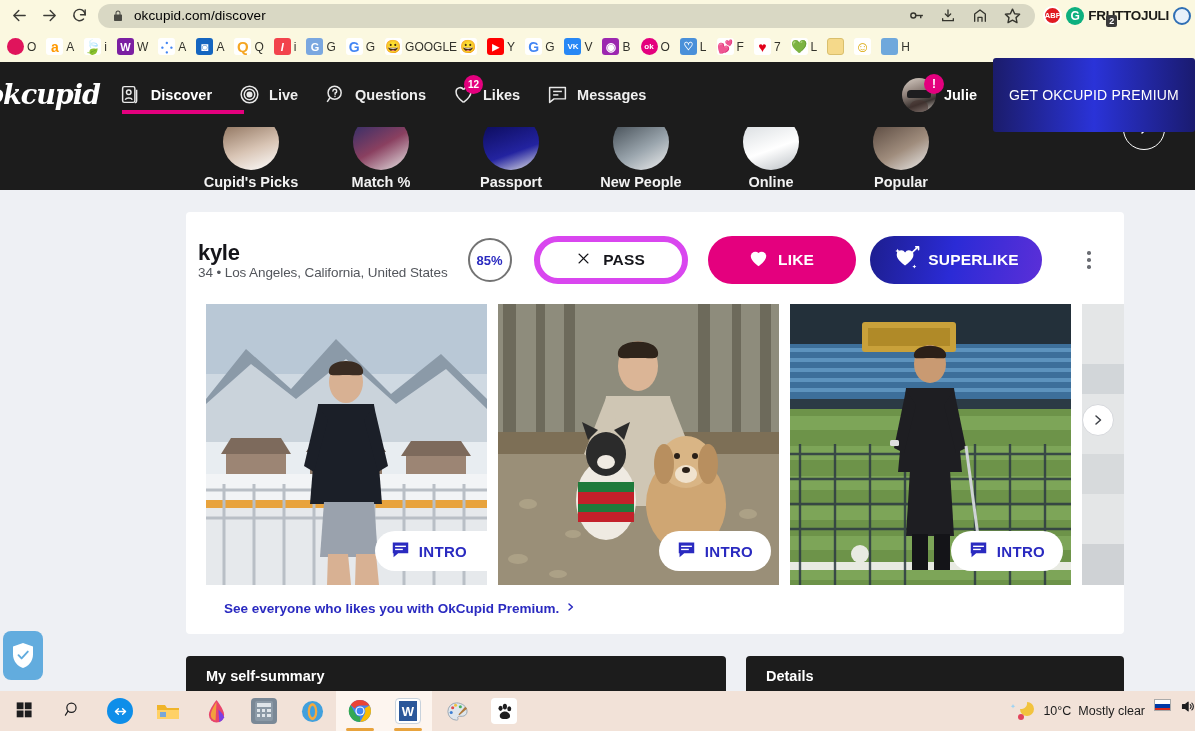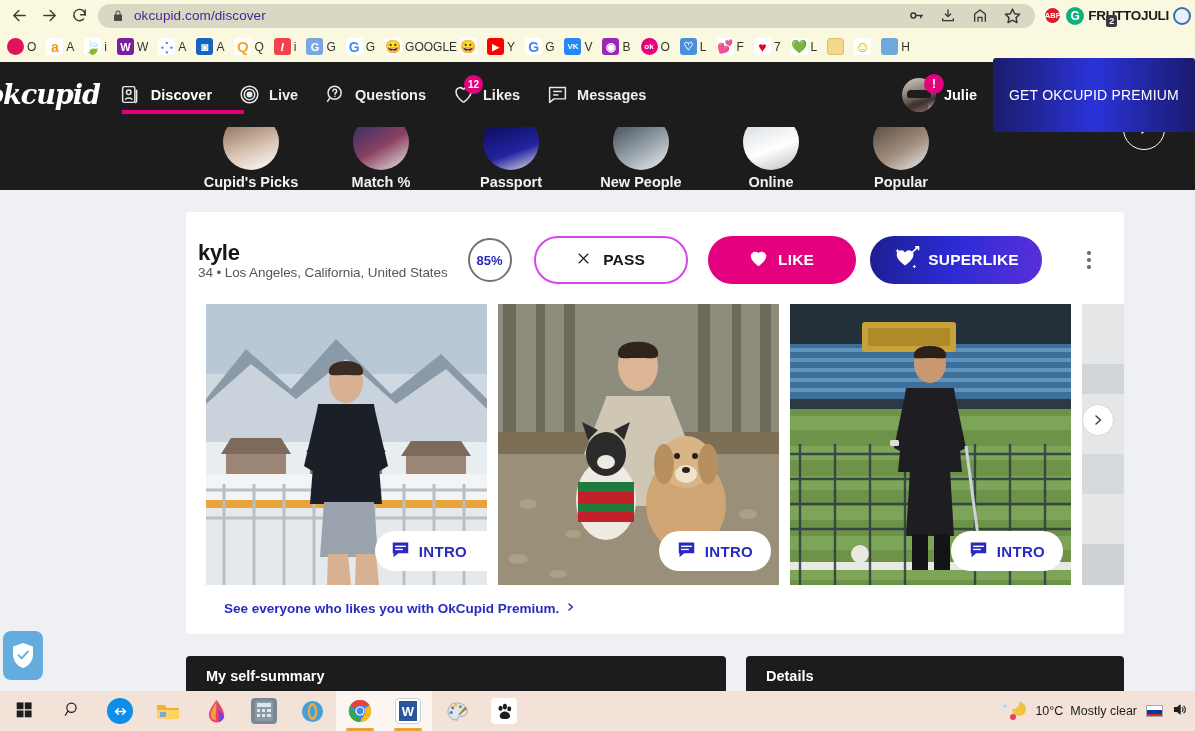--- a/index.html
+++ b/index.html
@@ -24,21 +24,21 @@
   .nav-btn.back { margin-left: 4px; }
   .reload { font-size: 16px; }
   .omnibox {
     flex: 1; height: 24px; margin: 0 8px 0 4px;
     background: #d9d8c4; border-radius: 13px;
     display: flex; align-items: center; padding: 0 6px;
     position: relative;
   }
   .lock-ic { width: 16px; height: 16px; display:flex; align-items:center; justify-content:center; margin: 0 8px 0 6px; }
   .lock-ic svg { display:block; }
-  .url-text { font-size: 13.5px; color: #4c1d95; letter-spacing: .1px; }
+  .url-text { font-size: 13.5px; color: #000000; letter-spacing: .1px; }
   .omni-actions { margin-left: auto; display: flex; align-items: center; gap: 14px; padding-right: 8px; }
   .omni-actions .oi { width: 18px; height: 18px; color: #35352e; display:flex; align-items:center; justify-content:center; }
   .ext-area { display: flex; align-items: center; gap: 4px; padding-right: 4px; flex: none; }
   .abp {
     width: 19px; height: 19px; border-radius: 50%; background: #e11b22;
     color: #fff; font-size: 7.5px; font-weight: bold; display: flex;
     align-items: center; justify-content: center; border: 2px solid #fff;
   }
   .gram {
     width: 18px; height: 18px; border-radius: 50%;
@@ -158,21 +158,21 @@
   .name-block { flex: none; }
   .pname { font-size: 22px; font-weight: bold; color: #15151a; line-height: 1.15; letter-spacing: -.3px; }
   .pmeta { font-size: 13.5px; color: #53565c; margin-top: 0; letter-spacing: -.1px; }
   .match-circle {
     width: 44px; height: 44px; border-radius: 50%; border: 2px solid #737373;
     display: flex; align-items: center; justify-content: center;
     font-size: 13px; font-weight: bold; color: #2a2ac0; margin-left: 20px; flex: none;
   }
   .pass-btn {
     margin-left: 22px; height: 48px; min-width: 154px;
-    border: 2px solid #d946ef; border-radius: 26px; background: #fff;
+    border: 6px solid #d946ef; border-radius: 26px; background: #fff;
     display: flex; align-items: center; justify-content: center; gap: 12px;
     font-size: 15.5px; font-weight: bold; color: #15151a; cursor: pointer; letter-spacing: .2px;
   }
   .like-btn {
     margin-left: 20px; height: 48px; min-width: 148px;
     border: none; border-radius: 26px; background: #e4007e; color: #fff;
     display: flex; align-items: center; justify-content: center; gap: 10px;
     font-size: 15.5px; font-weight: bold; cursor: pointer; letter-spacing: .2px;
   }
   .superlike-btn {
@@ -237,21 +237,21 @@
   .tb-item {
     width: 48px; height: 40px; display: flex; align-items: center; justify-content: center;
     position: relative; flex: none;
   }
   .tb-item.on { background: #fdf5ef; }
   .tb-item.on::after {
     content: ""; position: absolute; left: 10px; right: 10px; bottom: 0; height: 3px;
     background: #e8a33d; border-radius: 2px;
   }
   .tb-ic { width: 26px; height: 26px; border-radius: 4px; display: flex; align-items: center; justify-content: center; font-size: 13px; font-weight: bold; color: #fff; }
-  .tray { margin-left: auto; display: flex; align-items: center; gap: 9px; padding-right: 8px; }
+  .tray { margin-left: auto; display: flex; gap: 9px; padding-right: 0; }
   .weather { display: flex; align-items: center; gap: 7px; font-size: 12.5px; color: #1c1c1c; }
   .wx-txt { font-size: 12.5px; color: #1c1c1c; white-space: nowrap; }
   .watermark {
     position: absolute; right: 46px; bottom: 10px;
     font-size: 15px; font-weight: bold; color: rgba(110,110,110,.55);
     letter-spacing: .5px; white-space: nowrap; pointer-events: none;
   }
   .flag { width: 17px; height: 12px; position: relative; overflow: hidden; border: .5px solid #aaa; flex: none; }
   .flag i { display: block; height: 4px; }
   .photo-img { position: absolute; inset: 0; }

